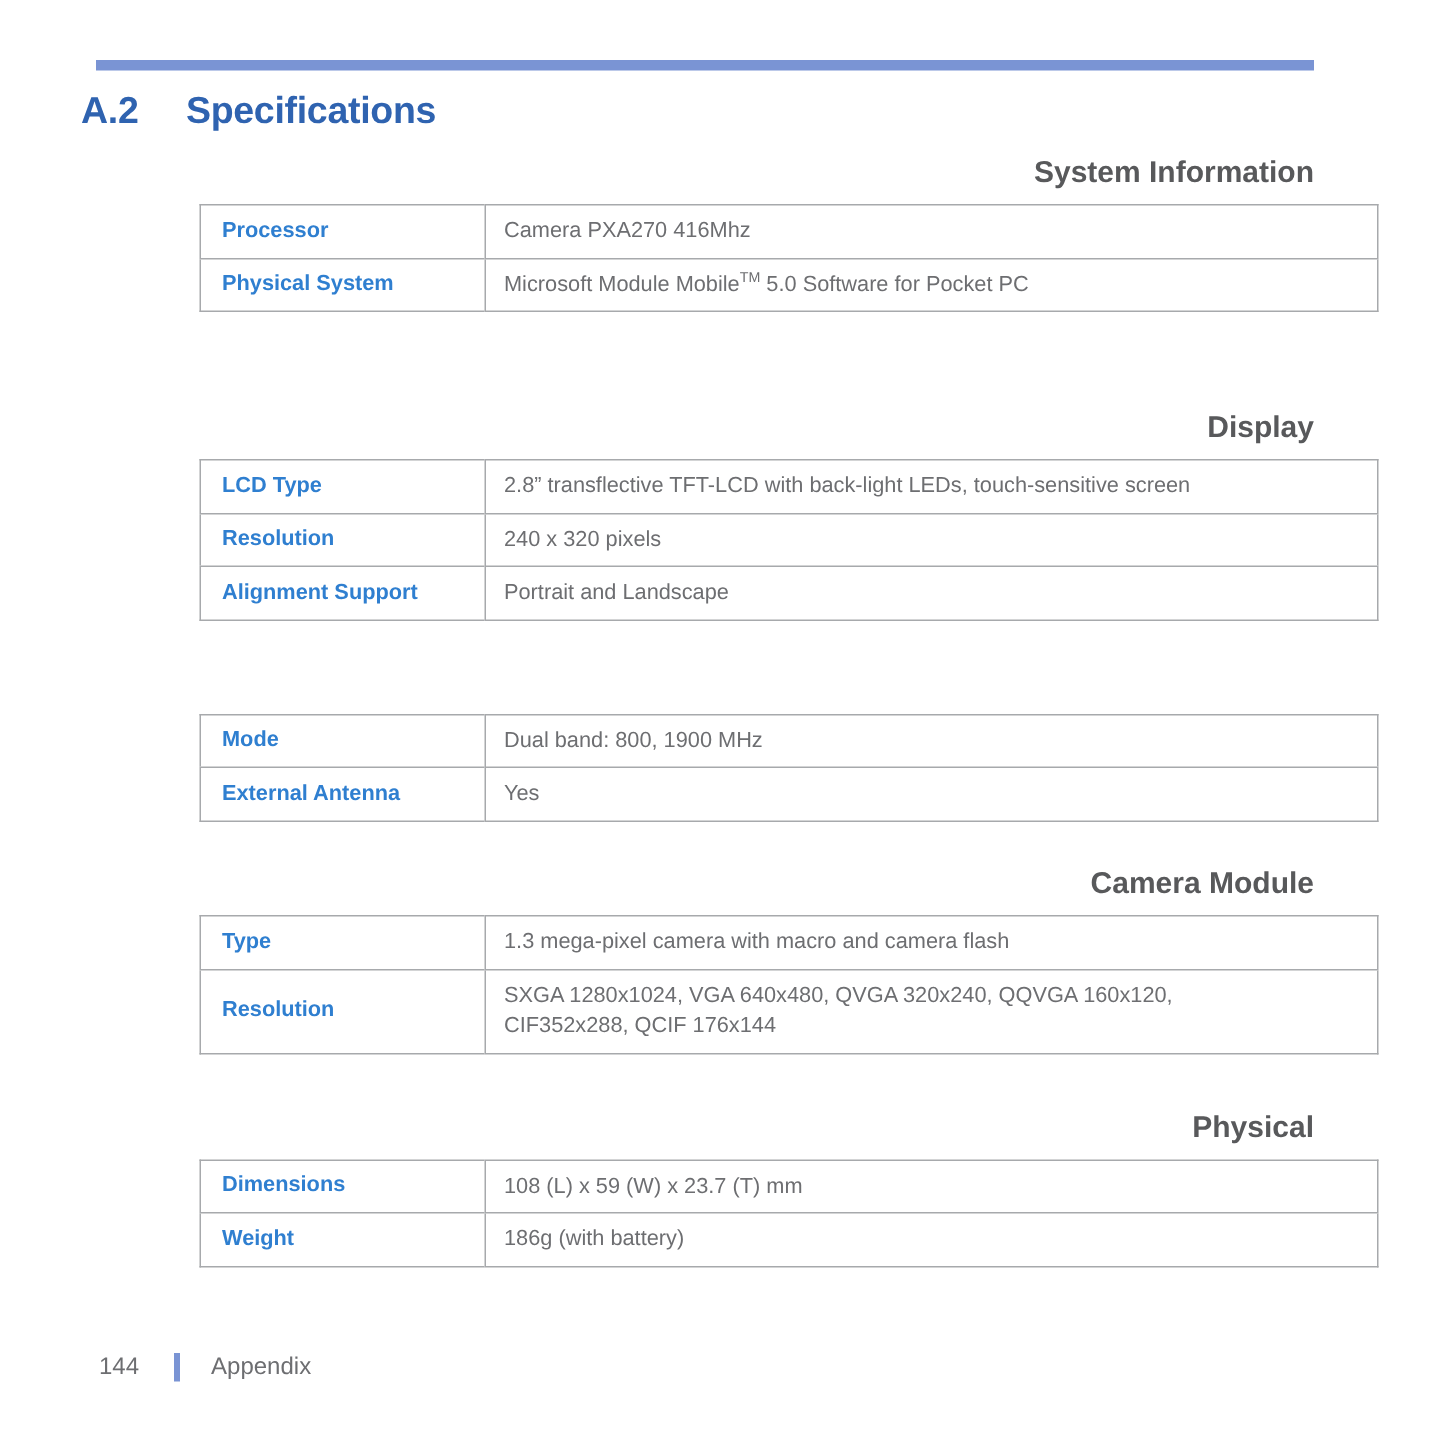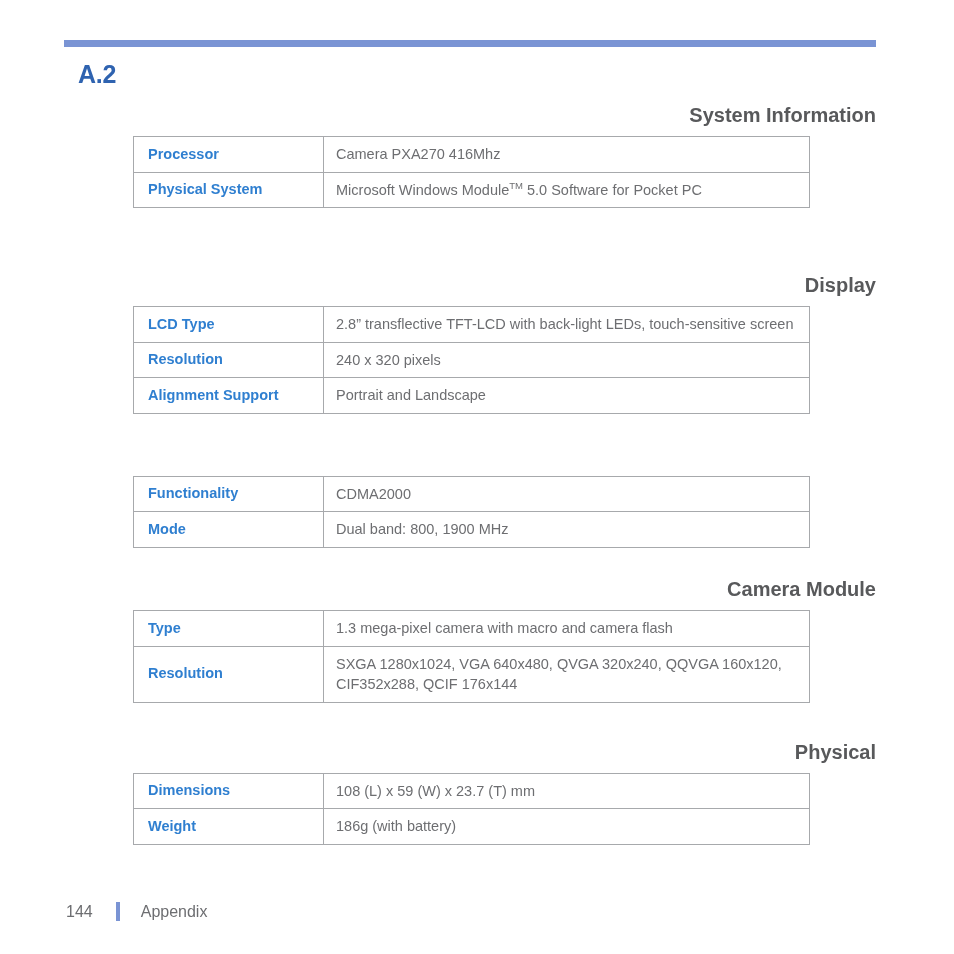--- a/index.html
+++ b/index.html
@@ -29,21 +29,21 @@
     left: 64px;
     top: 40px;
     width: 812px;
     height: 7px;
     background: #7a94d4;
   }
 
   
   .chapter-title {
     position: absolute;
-    left: 78px;
+    left: 54px;
     top: 60px;
     display: flex;
     align-items: baseline;
     color: #2f63b0;
     font-weight: bold;
     font-size: 25px;
     letter-spacing: -0.2px;
   }
   .chapter-num {
     width: 70px;
@@ -71,21 +71,21 @@
     font-size: 20px;
     line-height: 1.1;
     margin: 0 0 10px 0;
     white-space: nowrap;
     text-align: right;
   }
 
   
   table.spec-table {
     border-collapse: collapse;
-    width: 677px;
+    width: 786px;
     table-layout: fixed;
     border-top: 1px solid #a7a9ac;
     border-bottom: 1px solid #a7a9ac;
     border-left: 1px solid #a7a9ac;
     border-right: 1px solid #a7a9ac;
   }
   table.spec-table tr {
     border-bottom: 1px solid #a7a9ac;
   }
   table.spec-table tr:last-child {
@@ -152,38 +152,39 @@
 </style>
 </head>
 <body>
 
 <div class="page">
 
   <div class="top-rule"></div>
 
   <div class="chapter-title">
     <span class="chapter-num">A.2</span>
+    <span class="chapter-name">Specifications</span>
   </div>
 
   <div class="content">
 
     <div class="section">
       <h2 class="section-heading">System Information</h2>
       <table class="spec-table">
         <tbody>
           <tr>
             <td class="spec-label">Processor</td>
             <td class="spec-value">
               <span class="line">Camera PXA270 416Mhz</span>
             </td>
           </tr>
           <tr>
             <td class="spec-label">Physical System</td>
             <td class="spec-value">
-              <span class="line"><span>Microsoft Windows Module</span><sup class="tm">TM</sup><span> 5.0 Software for Pocket PC</span></span>
+              <span class="line"><span>Microsoft Module Mobile</span><sup class="tm">TM</sup><span> 5.0 Software for Pocket PC</span></span>
             </td>
           </tr>
         </tbody>
       </table>
     </div>
 
     <div class="gap-lg"></div>
 
     <div class="section">
       <h2 class="section-heading">Display</h2>
@@ -210,29 +211,29 @@
         </tbody>
       </table>
     </div>
 
     <div class="gap-md"></div>
 
     <div class="section">
       <table class="spec-table">
         <tbody>
           <tr>
-            <td class="spec-label">Functionality</td>
-            <td class="spec-value">
-              <span class="line">CDMA2000</span>
-            </td>
-          </tr>
-          <tr>
             <td class="spec-label">Mode</td>
             <td class="spec-value">
               <span class="line">Dual band: 800, 1900 MHz</span>
+            </td>
+          </tr>
+          <tr>
+            <td class="spec-label">External Antenna</td>
+            <td class="spec-value">
+              <span class="line">Yes</span>
             </td>
           </tr>
         </tbody>
       </table>
     </div>
 
     <div class="gap-sm"></div>
 
     <div class="section">
       <h2 class="section-heading">Camera Module</h2>

